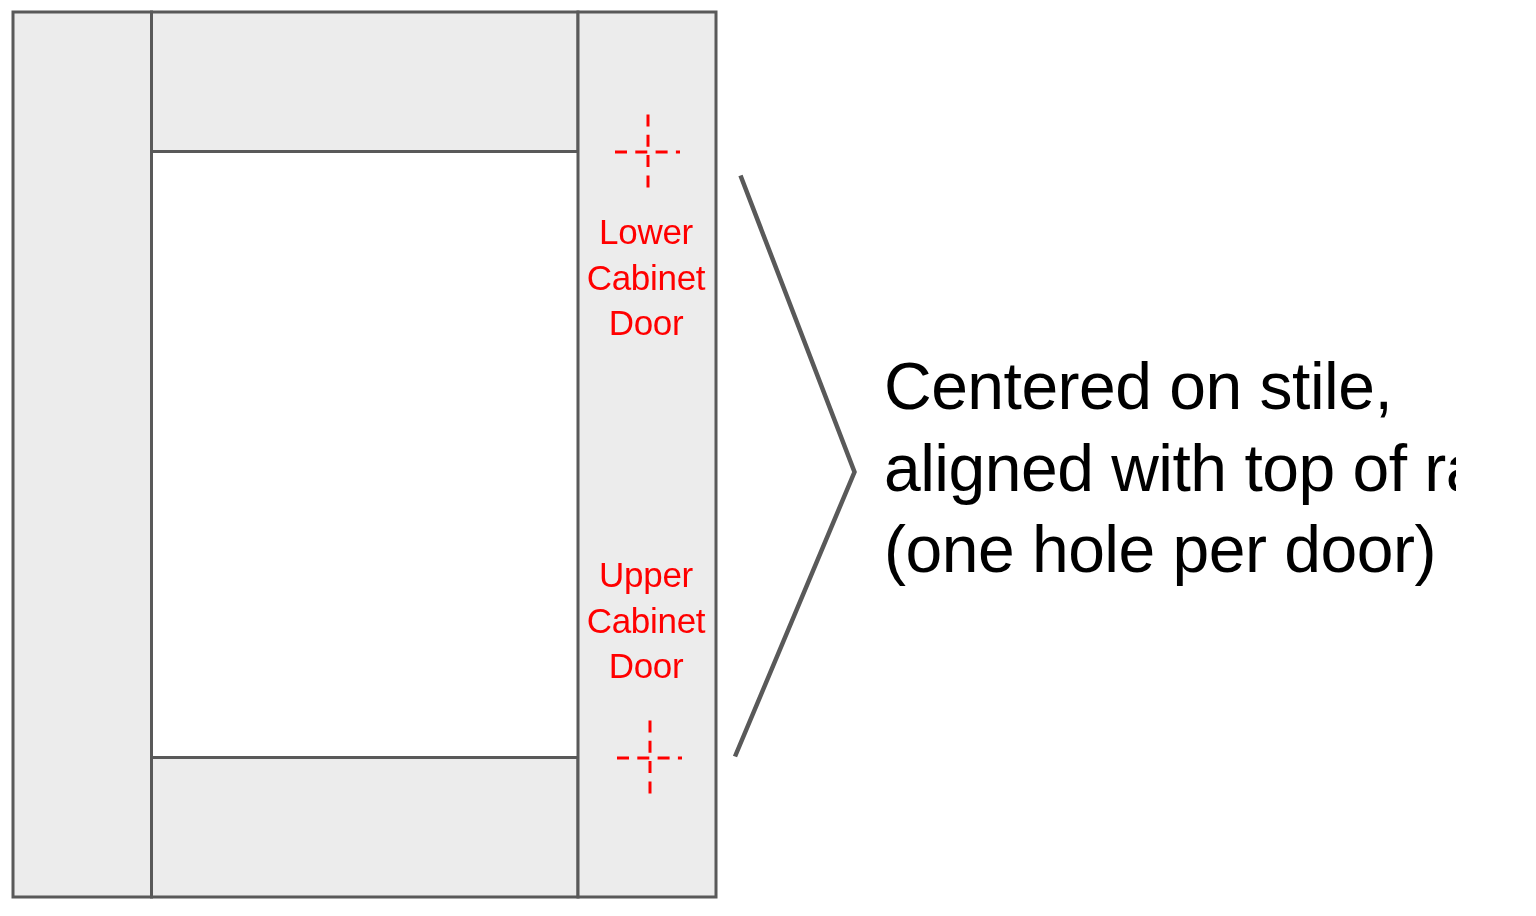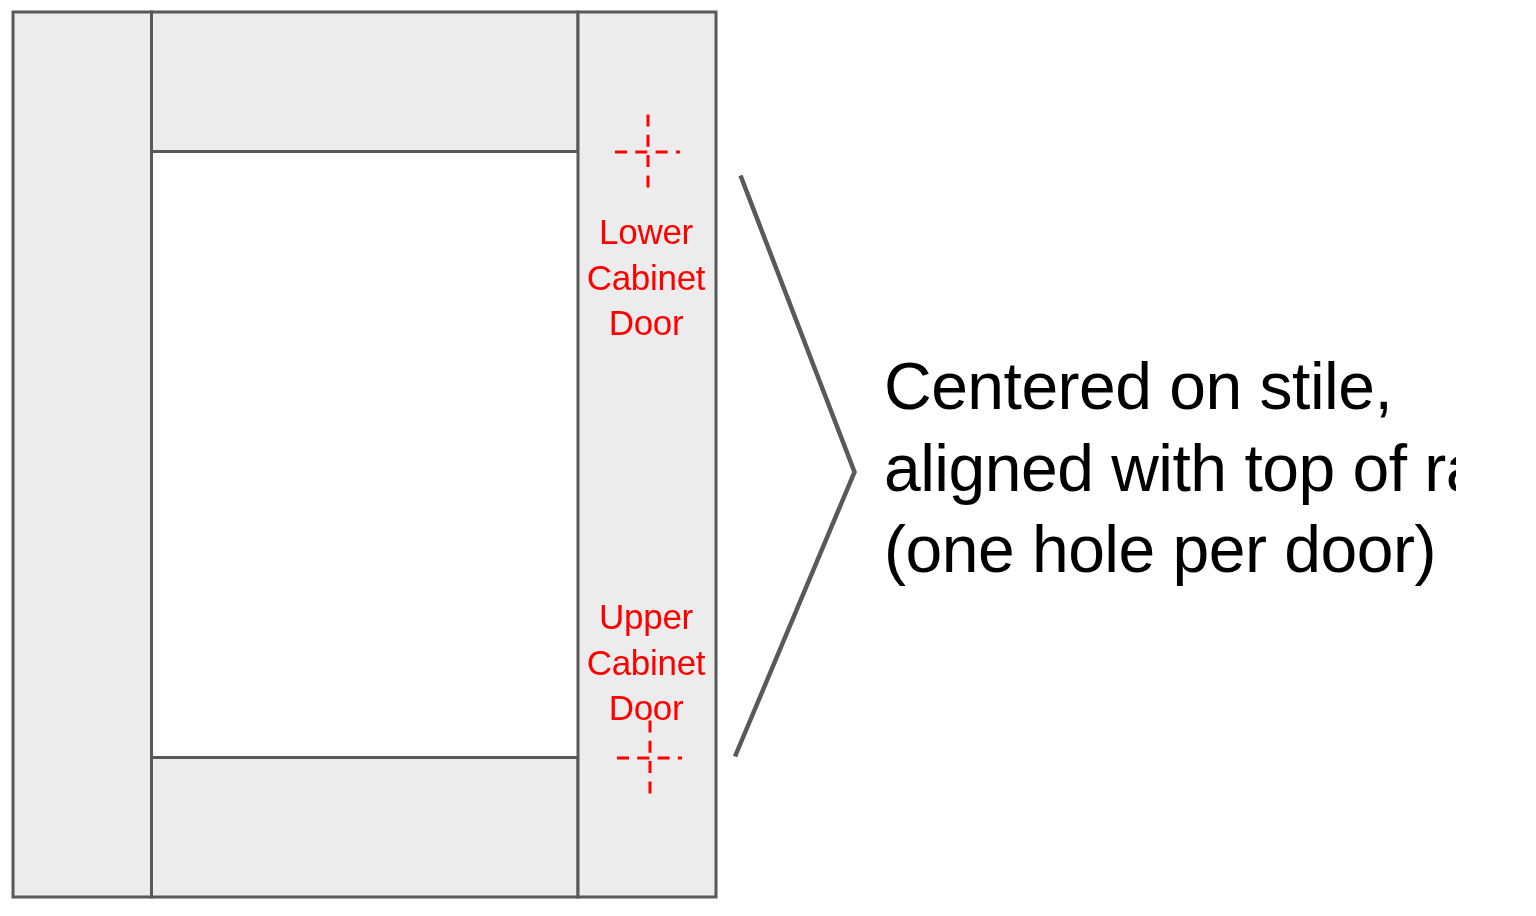--- a/index.html
+++ b/index.html
@@ -26,21 +26,21 @@
     position: absolute;
     width: 260px;
     color: #ff0000;
     font-size: 35px;
     line-height: 45.5px;
     letter-spacing: -0.3px;
     text-align: center;
     white-space: pre-line;
   }
   .door-label.lower { left: 516px; top: 209px; }
-  .door-label.upper { left: 516px; top: 594px; }
+  .door-label.upper { left: 516px; top: 552px; }
   .annotation {
     position: absolute;
     left: 884px;
     top: 346px;
     width: 660px;
     color: #000000;
     font-size: 66px;
     line-height: 81.5px;
     letter-spacing: -0.5px;
     text-align: left;

